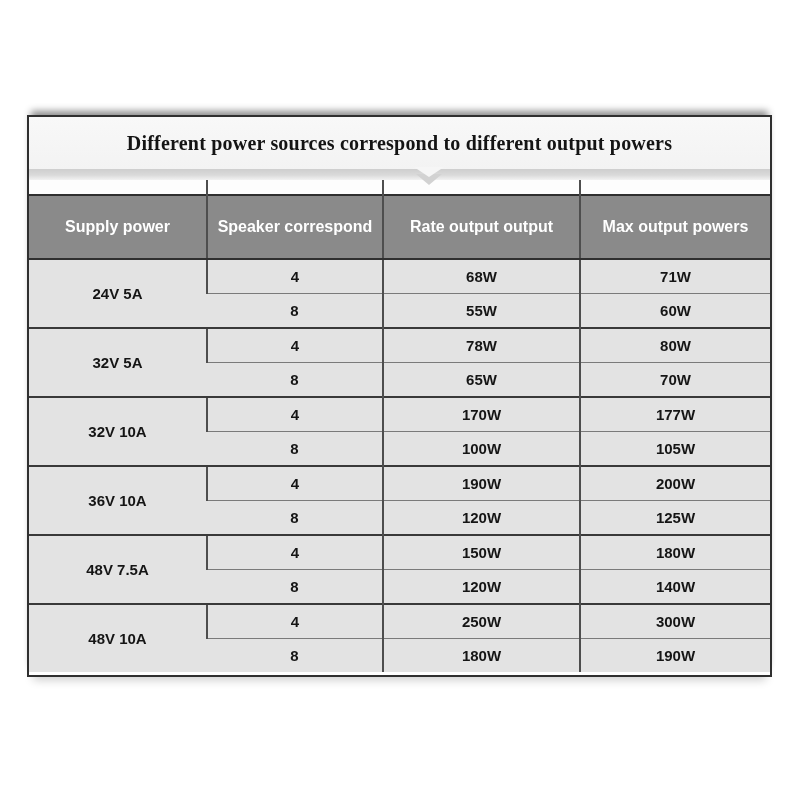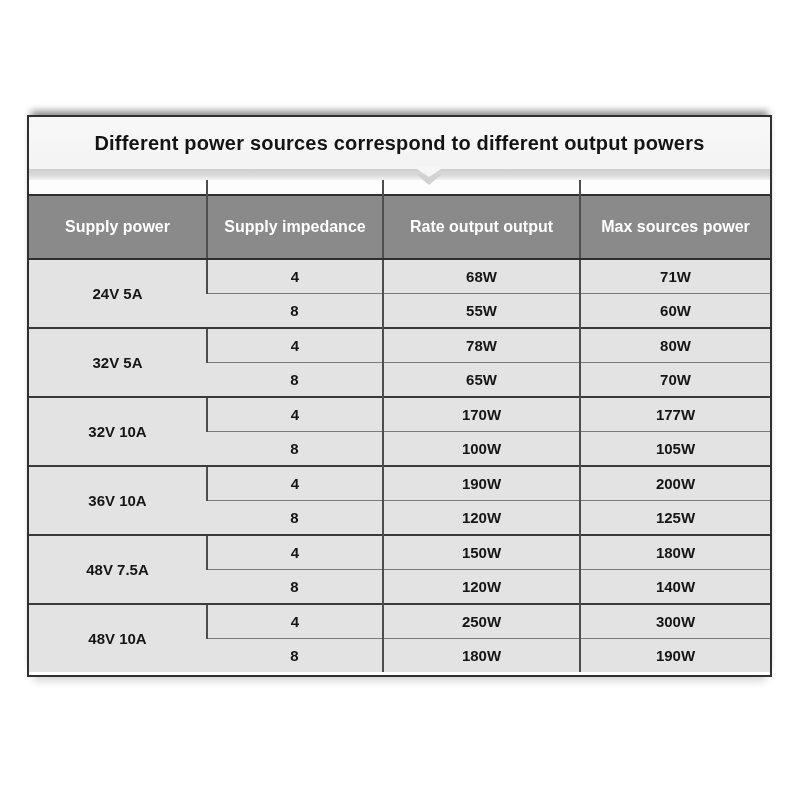--- a/index.html
+++ b/index.html
@@ -33,20 +33,21 @@
     display: flex;
     align-items: center;
     justify-content: center;
   }
   .title-area h1 {
     margin: 8px;
     font-size: 20px;
     font-weight: bold;
     color: #141414;
     letter-spacing: 0.2px;
+    font-family: Liberation Serif, serif;
   }
   
   .ribbon {
     position: relative;
     height: 11px;
     background: linear-gradient(to bottom, #cecece 0%, #dadada 55%, #f2f2f2 100%);
   }
   .ribbon .notch-bump {
     position: absolute;
     left: 54%;
@@ -138,23 +139,23 @@
       </colgroup>
       <thead>
         <tr class="spacer-row">
           <td></td>
           <td></td>
           <td></td>
           <td></td>
         </tr>
         <tr>
           <th>Supply power</th>
-          <th>Supply impedance</th>
+          <th>Speaker correspond</th>
           <th>Rate output output</th>
-          <th>Max sources power</th>
+          <th>Max output powers</th>
         </tr>
       </thead>
       <tbody id="spec-body">
           <tr class="group-start first">
             <td rowspan="2">24V 5A</td>
             <td>4</td>
             <td>68W</td>
             <td>71W</td>
           </tr>
           <tr class="sub-row">

